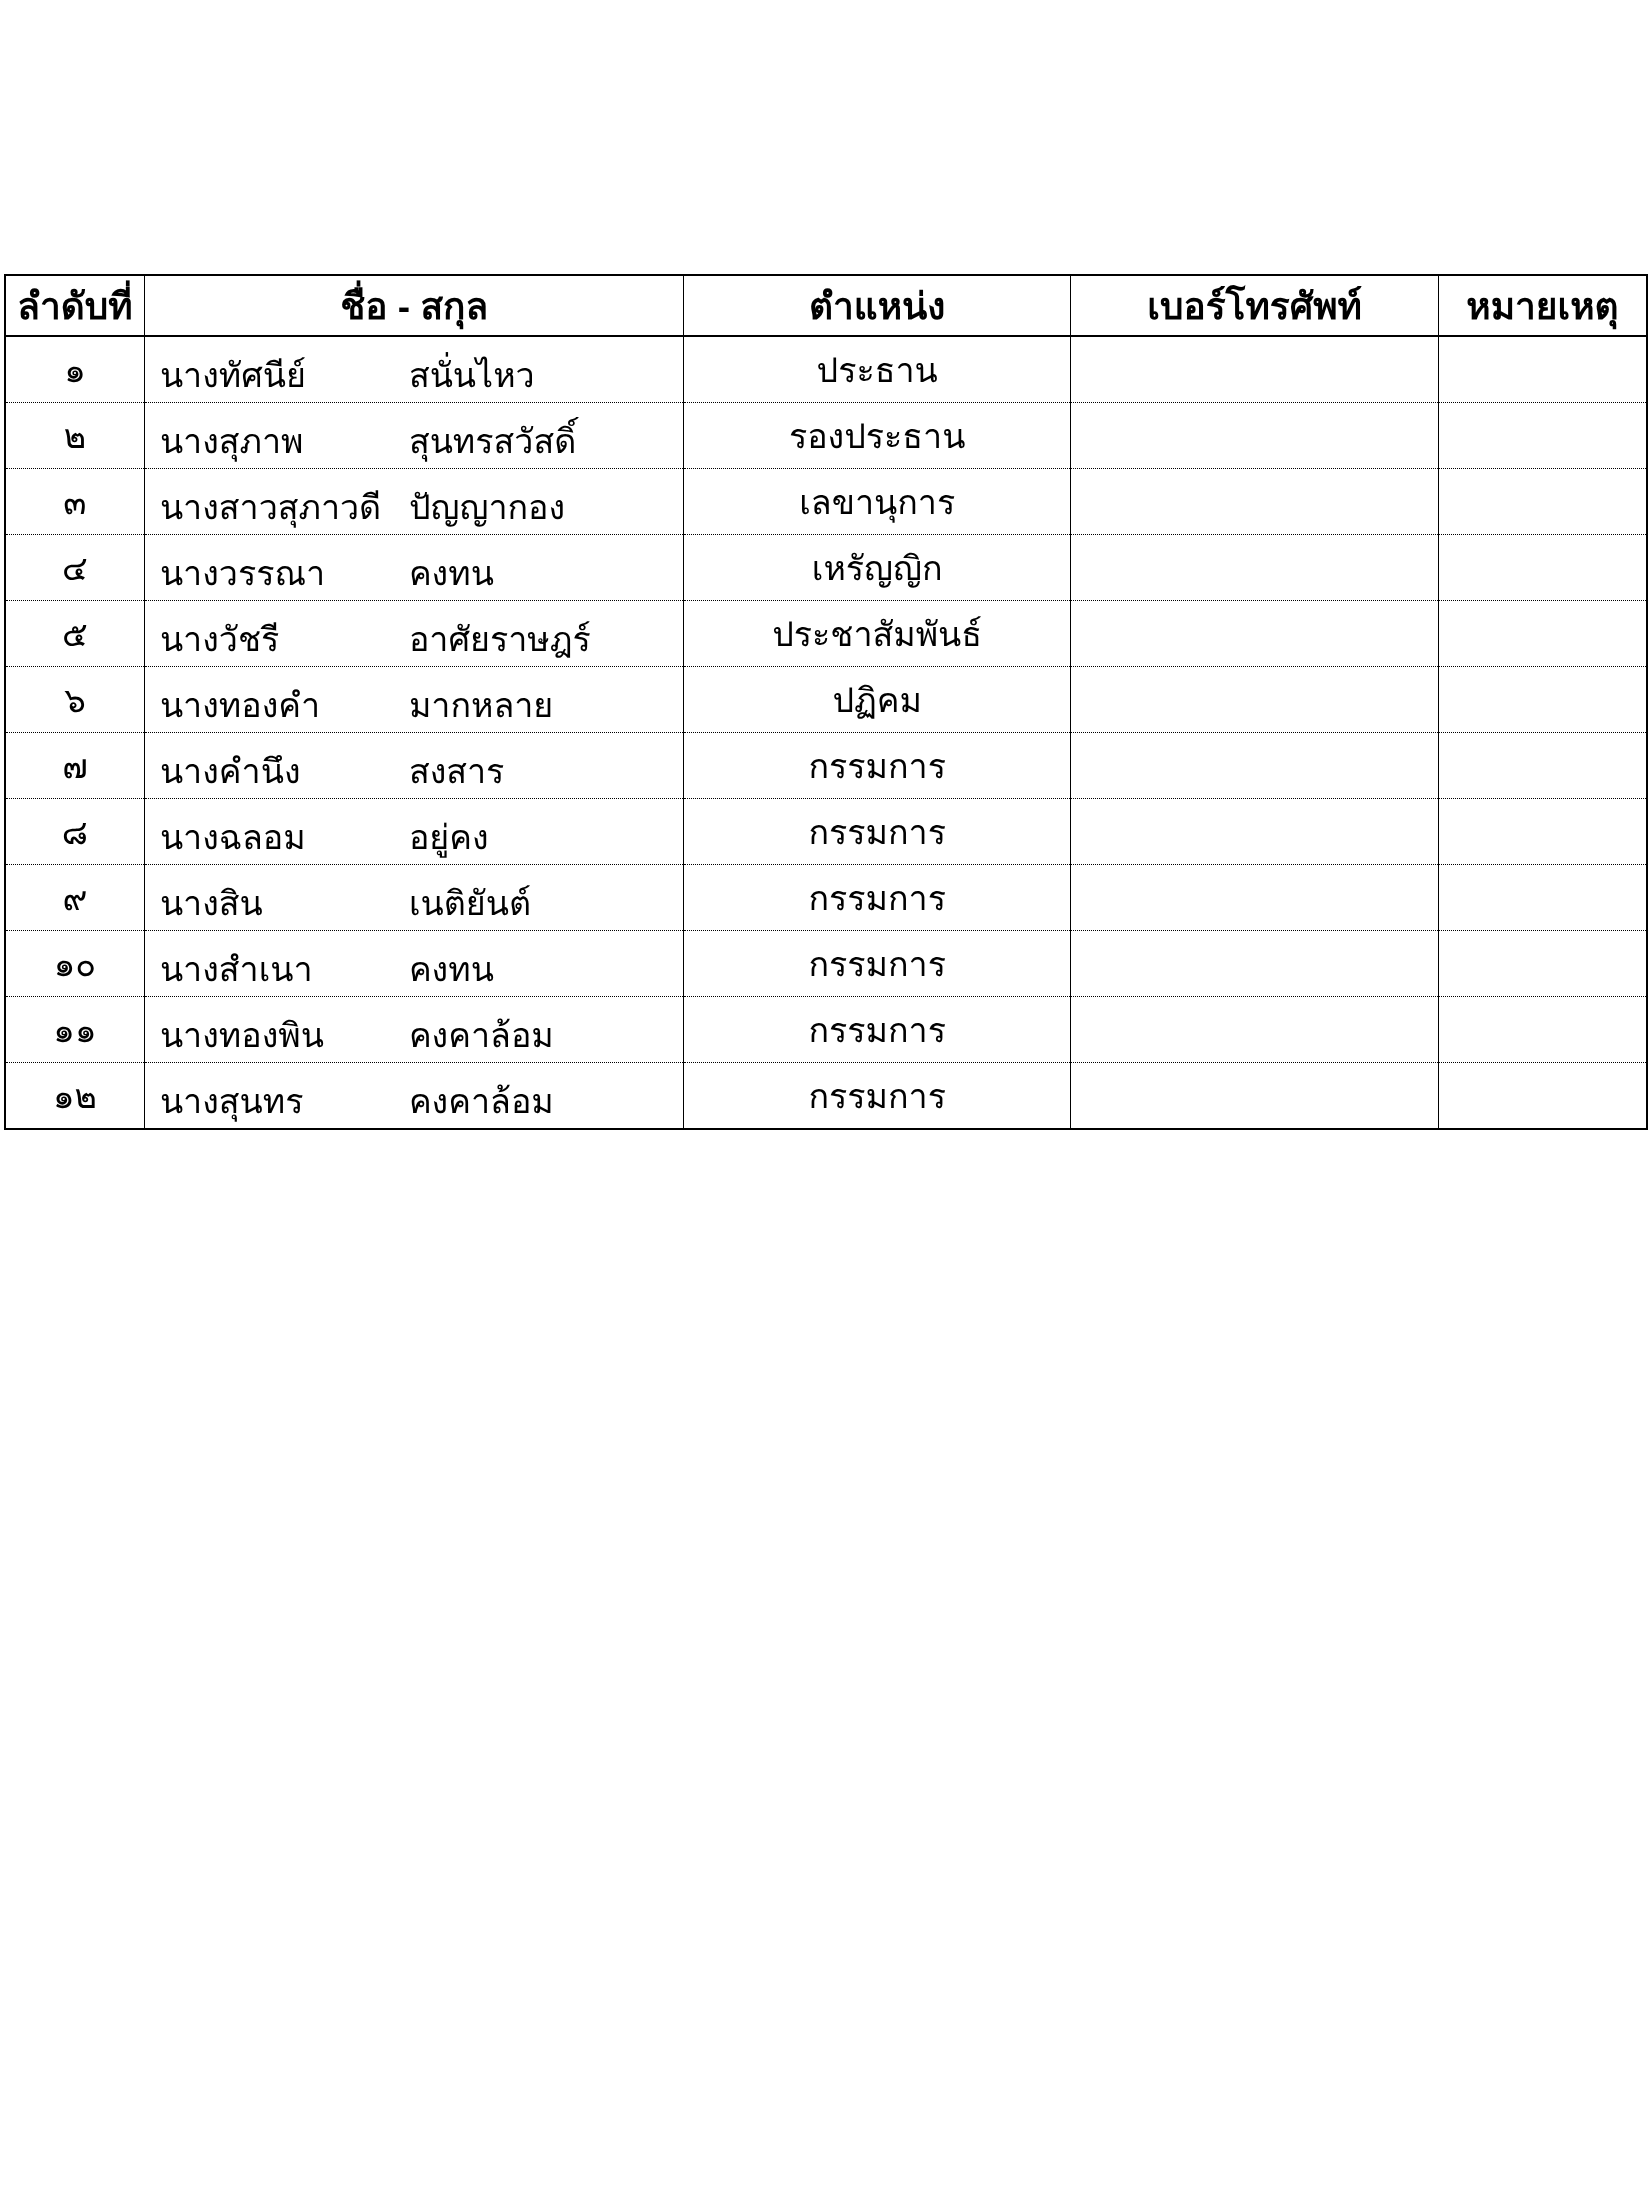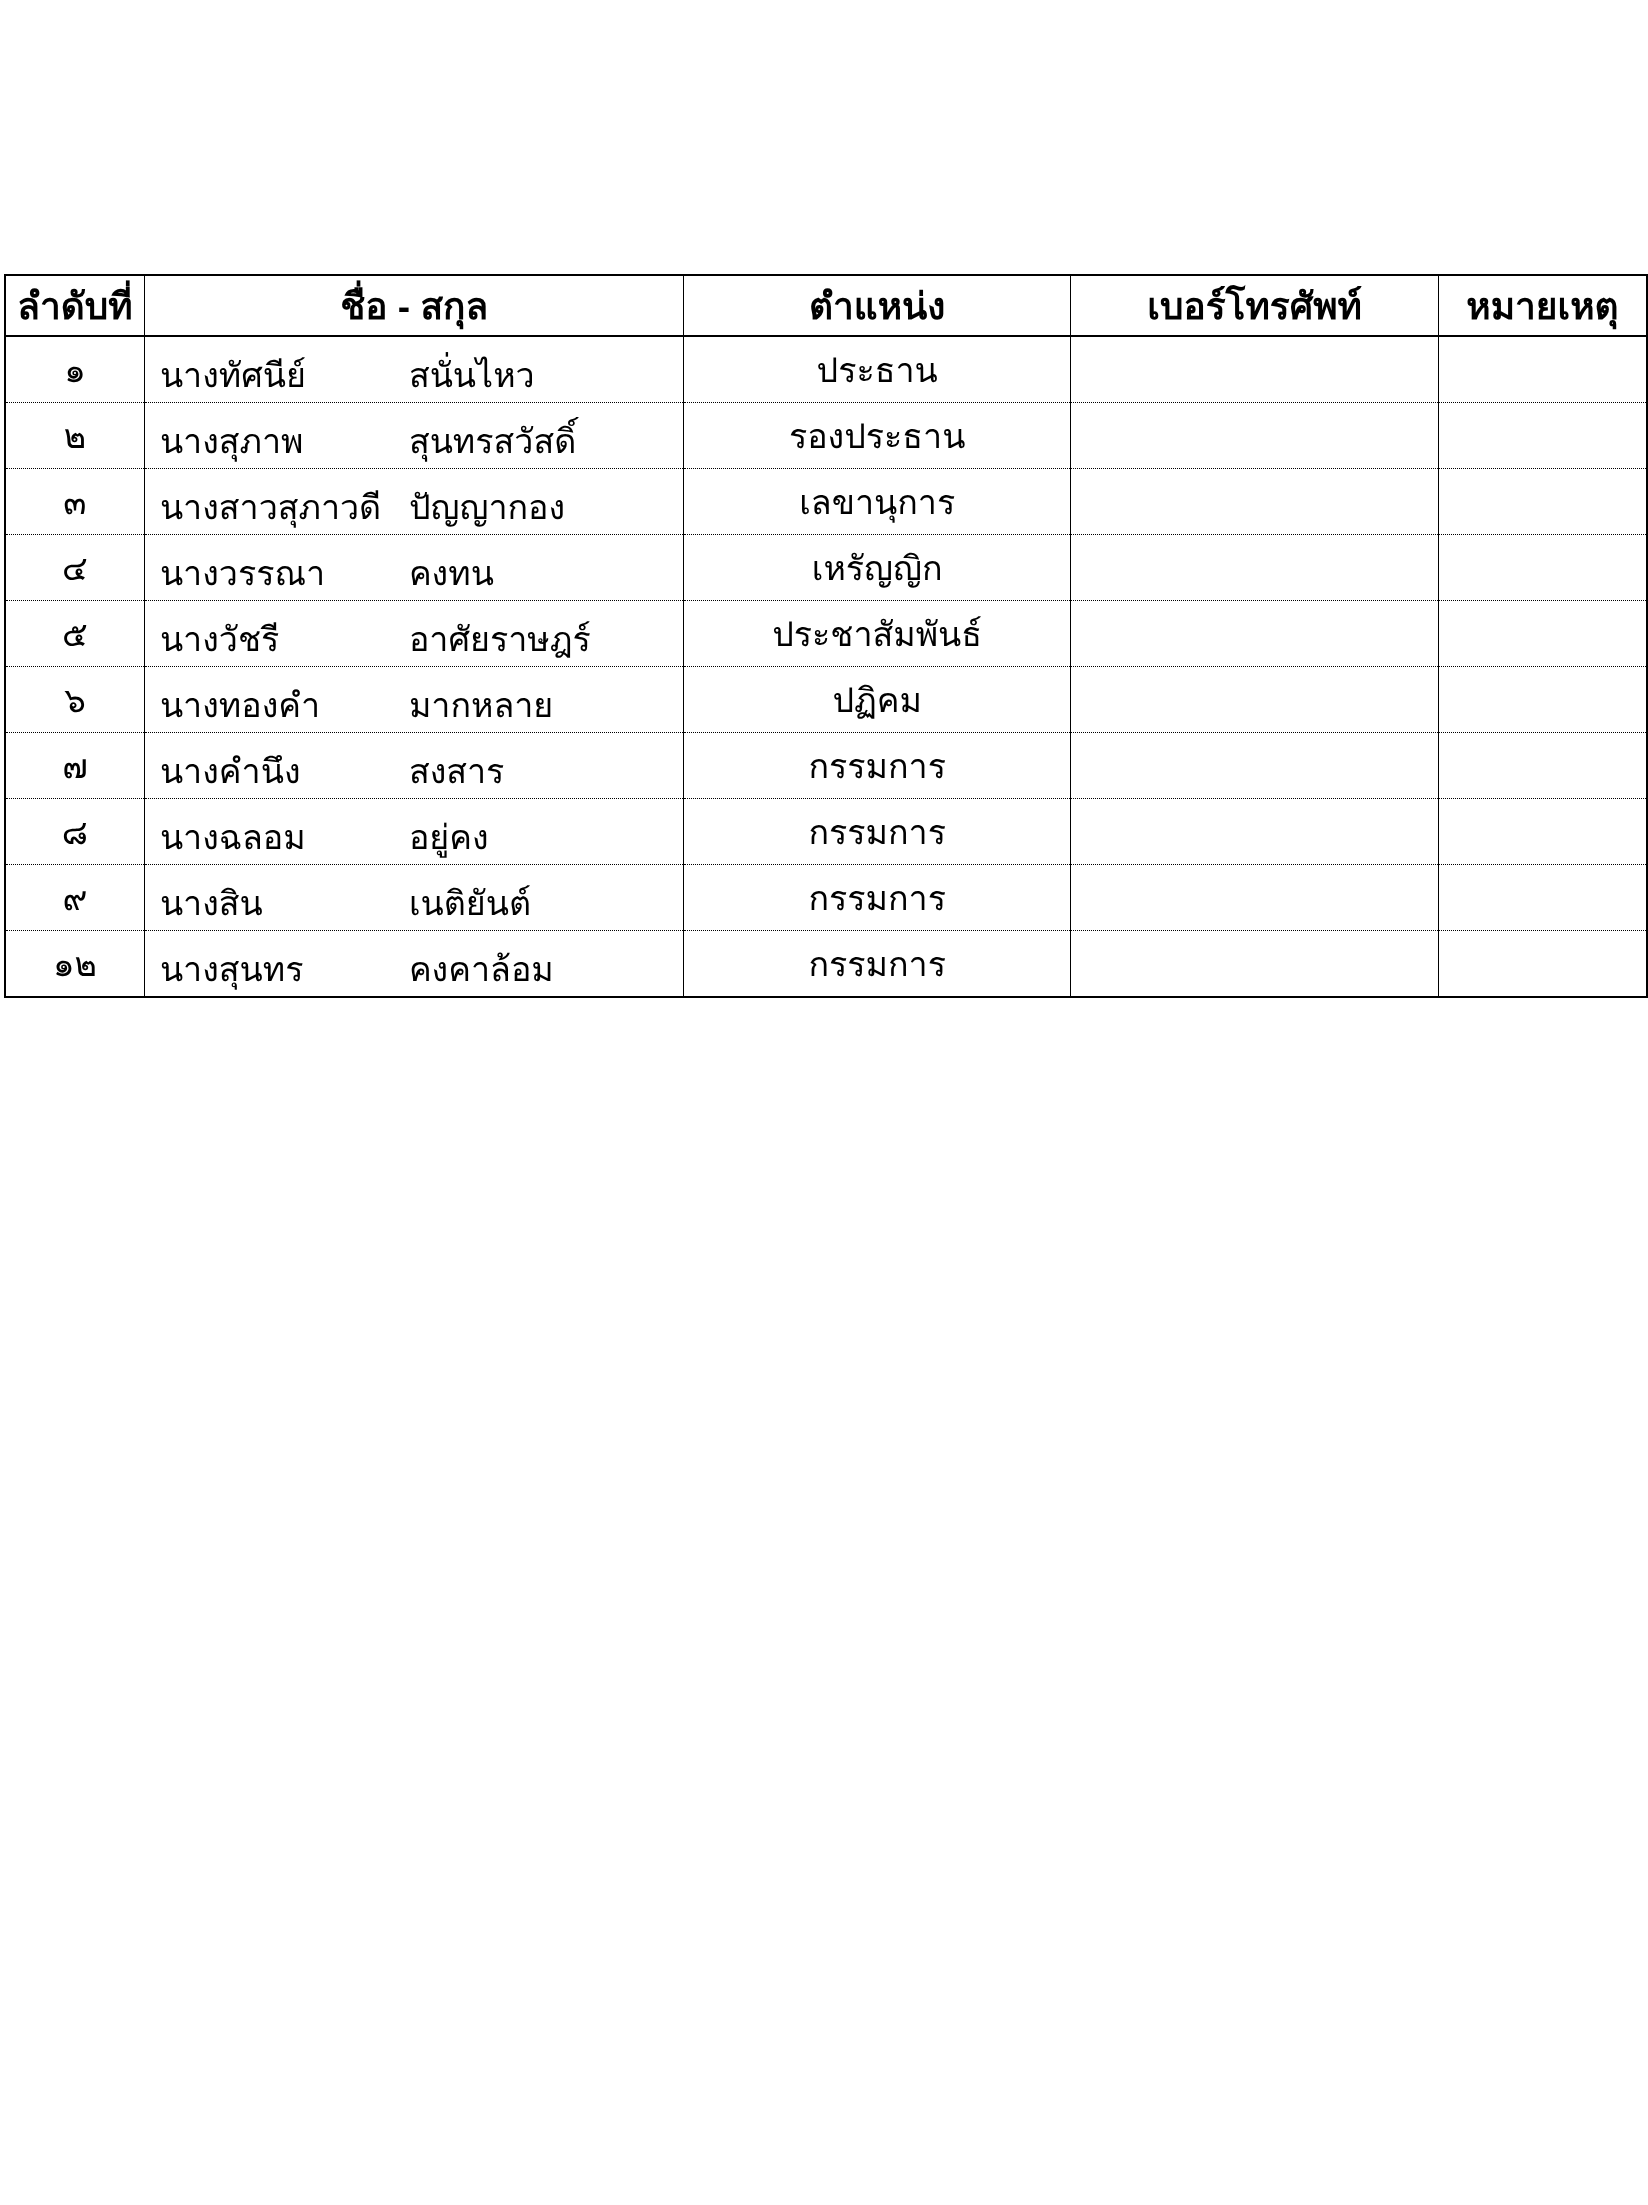--- a/index.html
+++ b/index.html
@@ -251,20 +251,54 @@
       </td>
       <td class="cell-phone">
         <span></span>
       </td>
       <td class="cell-note">
         <span></span>
       </td>
     </tr>
         <tr>
       <td class="cell-no">
+        <span>๑๐</span>
+      </td>
+      <td class="cell-name">
+        <span class="first-name">นางสำเนา</span><span class="last-name">คงทน</span>
+      </td>
+      <td class="cell-position">
+        <span>กรรมการ</span>
+      </td>
+      <td class="cell-phone">
+        <span></span>
+      </td>
+      <td class="cell-note">
+        <span></span>
+      </td>
+    </tr>
+        <tr>
+      <td class="cell-no">
+        <span>๑๑</span>
+      </td>
+      <td class="cell-name">
+        <span class="first-name">นางทองพิน</span><span class="last-name">คงคาล้อม</span>
+      </td>
+      <td class="cell-position">
+        <span>กรรมการ</span>
+      </td>
+      <td class="cell-phone">
+        <span></span>
+      </td>
+      <td class="cell-note">
+        <span></span>
+      </td>
+    </tr>
+        <tr>
+      <td class="cell-no">
         <span>๑๒</span>
       </td>
       <td class="cell-name">
         <span class="first-name">นางสุนทร</span><span class="last-name">คงคาล้อม</span>
       </td>
       <td class="cell-position">
         <span>กรรมการ</span>
       </td>
       <td class="cell-phone">
         <span></span>

